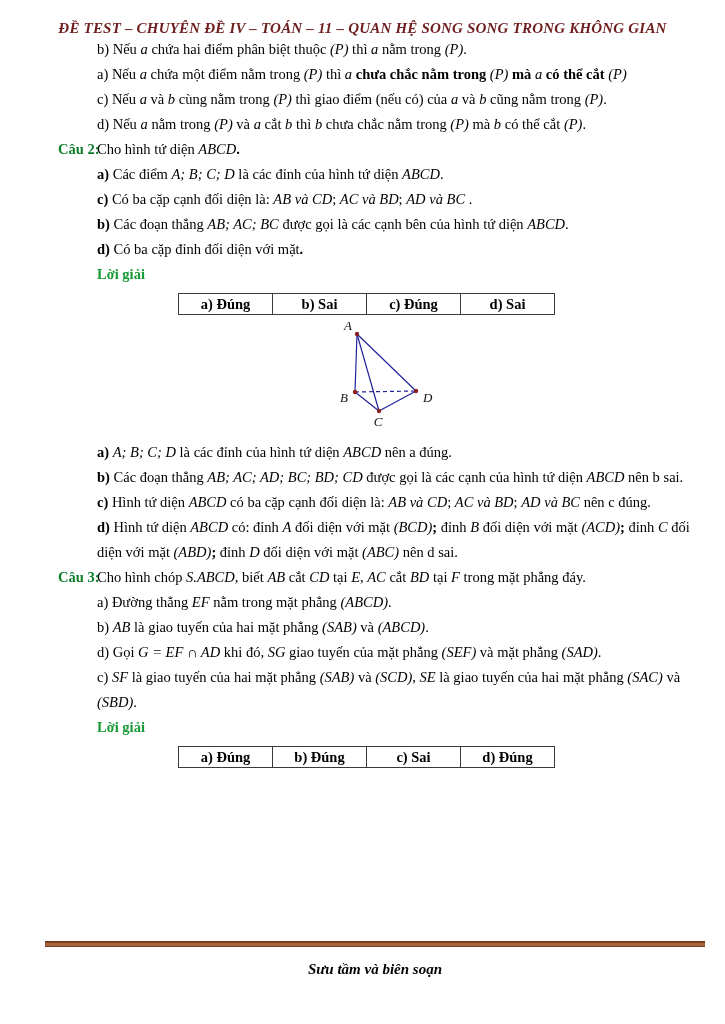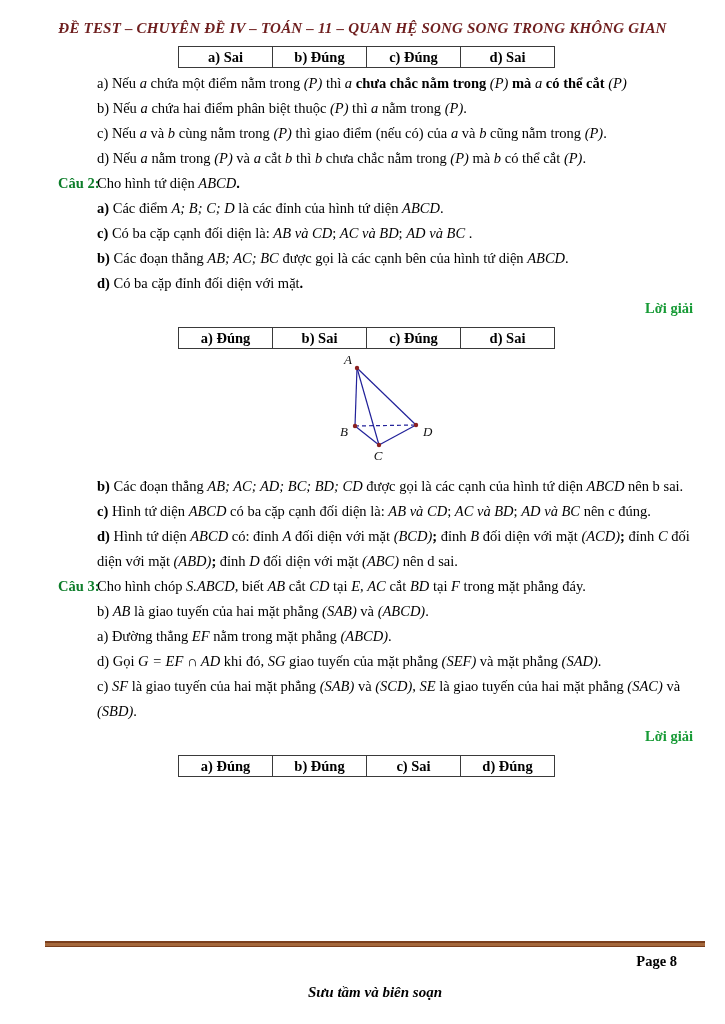--- a/index.html
+++ b/index.html
@@ -32,21 +32,21 @@
     font-weight:bold;font-size:14.5px;padding:0;
   }
   .qrow{position:relative;}
   .qlabel{
     position:absolute;left:-47px;top:0;
     font-weight:bold;line-height:25px;
     color:var(--question-label-color,#0d7d2a);
     margin-left:8px;
   }
   .loi-giai{
-    text-align:right;font-weight:bold;
+    text-align:left;font-weight:bold;
     color:var(--solution-heading-color,#169a35);
     line-height:19px;margin:3px 0 0;
   }
   .figure-wrap{width:160px;margin:5px auto 2px;}
   .figure-wrap svg{display:block;}
   .fig-label{
     font-family:"Liberation Serif","DejaVu Serif",serif;
     font-style:italic;font-size:13px;fill:#111;
   }
   .footer{position:absolute;left:45px;right:20px;top:941px;}
@@ -67,33 +67,23 @@
 </style>
 </head>
 <body>
 
 <div class="page">
 
   <div class="doc-header">ĐỀ TEST – CHUYÊN ĐỀ IV – TOÁN – 11  – QUAN HỆ SONG SONG TRONG KHÔNG GIAN</div>
 
   <div class="content">
 
-    <table class="ans-table">
-      <tbody>
-          <tr>
-        <td>a) Sai</td>
-        <td>b) Đúng</td>
-        <td>c) Đúng</td>
-        <td>d) Sai</td>
-      </tr>
-    </tbody>
-      </table>
 
+    <p class="para"><span>b) Nếu </span><span class="i">a</span><span> chứa hai điểm phân biệt thuộc </span><span class="i">(P)</span><span> thì </span><span class="i">a</span><span> nằm trong </span><span class="i">(P)</span><span>.</span></p>
     <p class="para"><span>a) Nếu </span><span class="i">a</span><span> chứa một điểm nằm trong </span><span class="i">(P)</span><span> thì </span><span class="i">a</span><span> </span><span class="b">chưa chắc nằm trong </span><span class="i">(P)</span><span> </span><span class="b">mà </span><span class="i">a</span><span> </span><span class="b">có thể cắt </span><span class="i">(P)</span></p>
-    <p class="para"><span>b) Nếu </span><span class="i">a</span><span> chứa hai điểm phân biệt thuộc </span><span class="i">(P)</span><span> thì </span><span class="i">a</span><span> nằm trong </span><span class="i">(P)</span><span>.</span></p>
     <p class="para"><span>c) Nếu </span><span class="i">a</span><span> và </span><span class="i">b</span><span> cùng nằm trong </span><span class="i">(P)</span><span> thì giao điểm (nếu có) của </span><span class="i">a</span><span> và </span><span class="i">b</span><span> cũng nằm trong </span><span class="i">(P)</span><span>.</span></p>
     <p class="para"><span>d) Nếu </span><span class="i">a</span><span> nằm trong </span><span class="i">(P)</span><span> và </span><span class="i">a</span><span> cắt </span><span class="i">b</span><span> thì </span><span class="i">b</span><span> chưa chắc nằm trong </span><span class="i">(P)</span><span> mà </span><span class="i">b</span><span> có thể cắt </span><span class="i">(P)</span><span>.</span></p>
 
     <div class="qrow">
       <span class="qlabel">Câu 2:</span>
       <p class="para"><span>Cho hình tứ diện </span><span class="i">ABCD</span><span class="b">.</span></p>
     </div>
     <p class="para"><span class="b">a) </span><span>Các điểm </span><span class="i">A; B; C; D</span><span> là các đỉnh của hình tứ diện </span><span class="i">ABCD</span><span>.</span></p>
     <p class="para"><span class="b">c) </span><span>Có ba cặp cạnh đối diện là: </span><span class="i">AB và CD</span><span>; </span><span class="i">AC và BD</span><span>; </span><span class="i">AD và BC</span><span> .</span></p>
     <p class="para"><span class="b">b) </span><span>Các đoạn thẳng </span><span class="i">AB; AC; BC</span><span> được gọi là các cạnh bên của hình tứ diện </span><span class="i">ABCD</span><span>.</span></p>
@@ -128,47 +118,47 @@
           <circle cx="64" cy="91" r="2.2"></circle>
           <circle cx="101" cy="71" r="2.2"></circle>
         </g>
         <text class="fig-label" x="37" y="10" text-anchor="end">A</text>
         <text class="fig-label" x="33" y="82" text-anchor="end">B</text>
         <text class="fig-label" x="63" y="106" text-anchor="middle">C</text>
         <text class="fig-label" x="108" y="82">D</text>
       </svg>
     </div>
 
+    <p class="para"><span class="b">a) </span><span class="i">A; B; C; D</span><span> là các đỉnh của hình tứ diện </span><span class="i">ABCD</span><span> nên a đúng.</span></p>
     <p class="para"><span class="b">b) </span><span>Các đoạn thẳng </span><span class="i">AB; AC; AD; BC; BD; CD</span><span> được gọi là các cạnh của hình tứ diện </span><span class="i">ABCD</span><span> nên b sai.</span></p>
     <p class="para"><span class="b">c) </span><span>Hình tứ diện </span><span class="i">ABCD</span><span> có ba cặp cạnh đối diện là: </span><span class="i">AB và CD</span><span>; </span><span class="i">AC và BD</span><span>; </span><span class="i">AD và BC</span><span> nên c đúng.</span></p>
     <p class="para"><span class="b">d) </span><span>Hình tứ diện </span><span class="i">ABCD</span><span> có: đỉnh </span><span class="i">A</span><span> đối diện với mặt </span><span class="i">(BCD)</span><span class="b">; </span><span>đỉnh </span><span class="i">B</span><span> đối diện với mặt </span><span class="i">(ACD)</span><span class="b">; </span><span>đỉnh </span><span class="i">C</span><span> đối diện với mặt </span><span class="i">(ABD)</span><span class="b">; </span><span>đỉnh </span><span class="i">D</span><span> đối diện với mặt </span><span class="i">(ABC)</span><span> nên d sai.</span></p>
 
     <div class="qrow">
       <span class="qlabel">Câu 3:</span>
       <p class="para"><span>Cho hình chóp </span><span class="i">S.ABCD</span><span>, biết </span><span class="i">AB</span><span> cắt </span><span class="i">CD</span><span> tại </span><span class="i">E</span><span>, </span><span class="i">AC</span><span> cắt </span><span class="i">BD</span><span> tại </span><span class="i">F</span><span> trong mặt phẳng đáy.</span></p>
     </div>
+    <p class="para"><span>a) Đường thẳng </span><span class="i">EF</span><span> nằm trong mặt phẳng </span><span class="i">(ABCD)</span><span>.</span></p>
     <p class="para"><span>b) </span><span class="i">AB</span><span> là giao tuyến của hai mặt phẳng </span><span class="i">(SAB)</span><span> và </span><span class="i">(ABCD)</span><span>.</span></p>
-    <p class="para"><span>a) Đường thẳng </span><span class="i">EF</span><span> nằm trong mặt phẳng </span><span class="i">(ABCD)</span><span>.</span></p>
     <p class="para"><span>d) Gọi </span><span class="i">G = EF ∩ AD</span><span> khi đó, </span><span class="i">SG</span><span> giao tuyến của mặt phẳng </span><span class="i">(SEF)</span><span> và mặt phẳng </span><span class="i">(SAD)</span><span>.</span></p>
     <p class="para"><span>c) </span><span class="i">SF</span><span> là giao tuyến của hai mặt phẳng </span><span class="i">(SAB)</span><span> và </span><span class="i">(SCD)</span><span>, </span><span class="i">SE</span><span> là giao tuyến của hai mặt phẳng </span><span class="i">(SAC)</span><span> và </span><span class="i">(SBD)</span><span>.</span></p>
 
     <div class="loi-giai">Lời giải</div>
 
     <table class="ans-table">
       <tbody>
           <tr>
         <td>a) Đúng</td>
         <td>b) Đúng</td>
         <td>c) Sai</td>
         <td>d) Đúng</td>
       </tr>
     </tbody>
       </table>
 
   </div>
 
   <div class="footer">
     <div class="footer-rule"></div>
-    <div class="page-num">Page 8</div>
     <div class="credit">Sưu tầm và biên soạn</div>
   </div>
 
 </div>
 
 </body></html>

